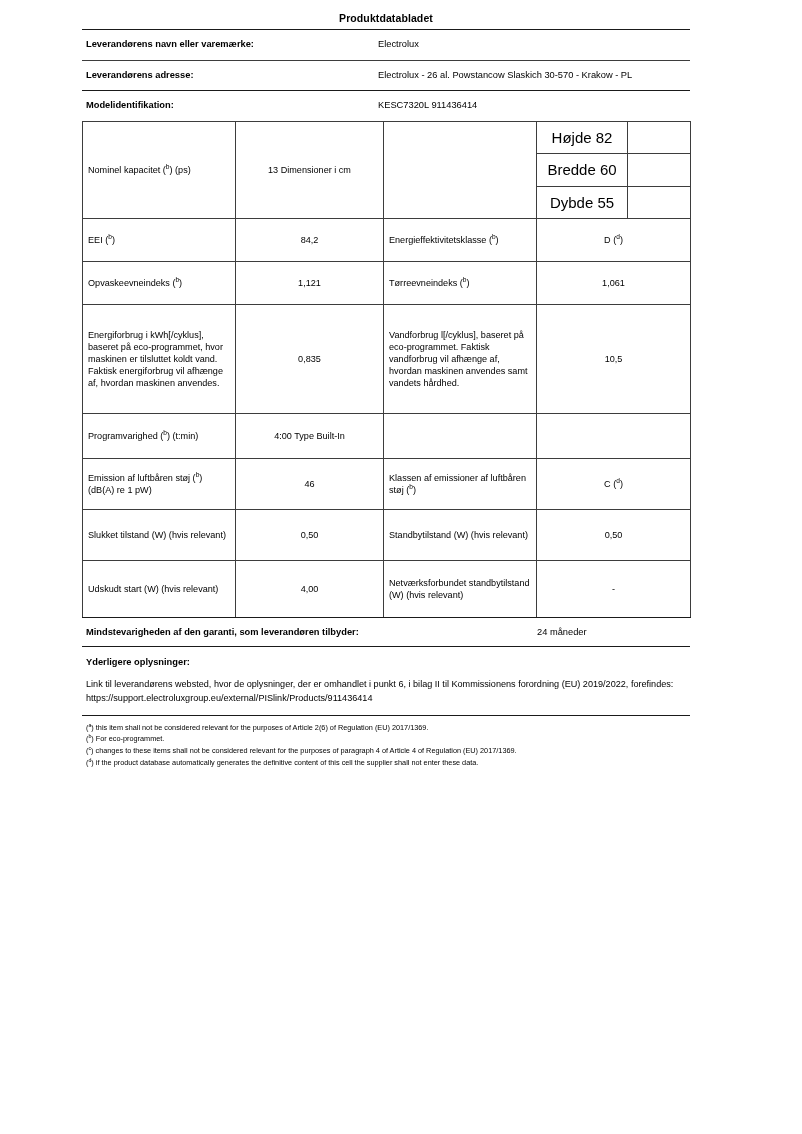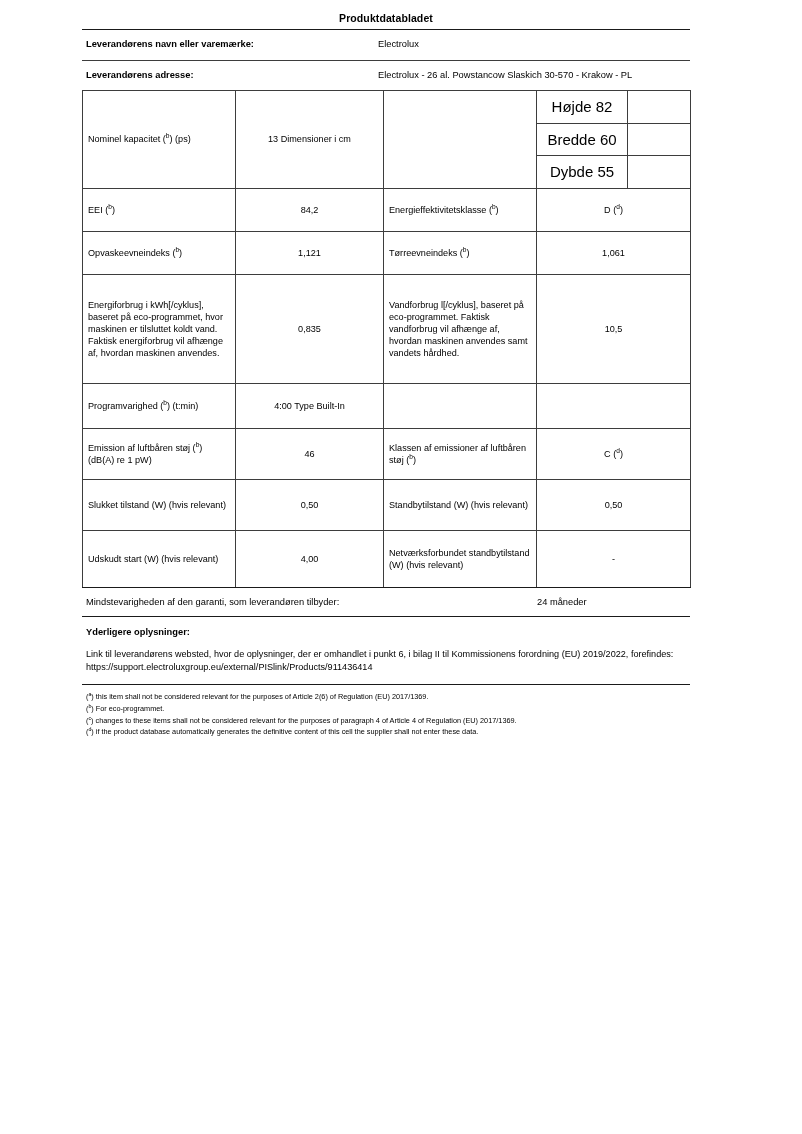--- a/index.html
+++ b/index.html
@@ -126,21 +126,21 @@
     width: 100%;
     border-collapse: collapse;
     table-layout: fixed;
   }
   .warranty td {
     border-bottom: 1.6px solid #1a1a1a;
     padding: 9px 0 9px 4px;
     font-size: 9.3px;
     vertical-align: middle;
   }
-  .warranty .w-label { font-weight: normal; width: 450px; }
+  .warranty .w-label { font-weight: bold; width: 450px; }
   .warranty .w-value { font-weight: normal; }
 
   
   .further-head {
     font-weight: bold;
     font-size: 9.3px;
     padding: 10px 0 11px 4px;
   }
   .further-body {
     font-size: 9.1px;
@@ -178,20 +178,24 @@
           <col>
         </colgroup>
     <tbody>
       <tr>
         <td class="ident-label">Leverandørens navn eller varemærke:</td>
         <td class="ident-value">Electrolux</td>
       </tr>
       <tr class="thin">
         <td class="ident-label">Leverandørens adresse:</td>
         <td class="ident-value">Electrolux - 26 al. Powstancow Slaskich 30-570 - Krakow - PL</td>
+      </tr>
+      <tr>
+        <td class="ident-label">Modelidentifikation:</td>
+        <td class="ident-value">KESC7320L 911436414</td>
       </tr>
     </tbody>
   </table>
 
   <table class="grid">
     <colgroup>
       <col class="c1">
           <col class="c2">
           <col class="c3">
           <col class="c4">

